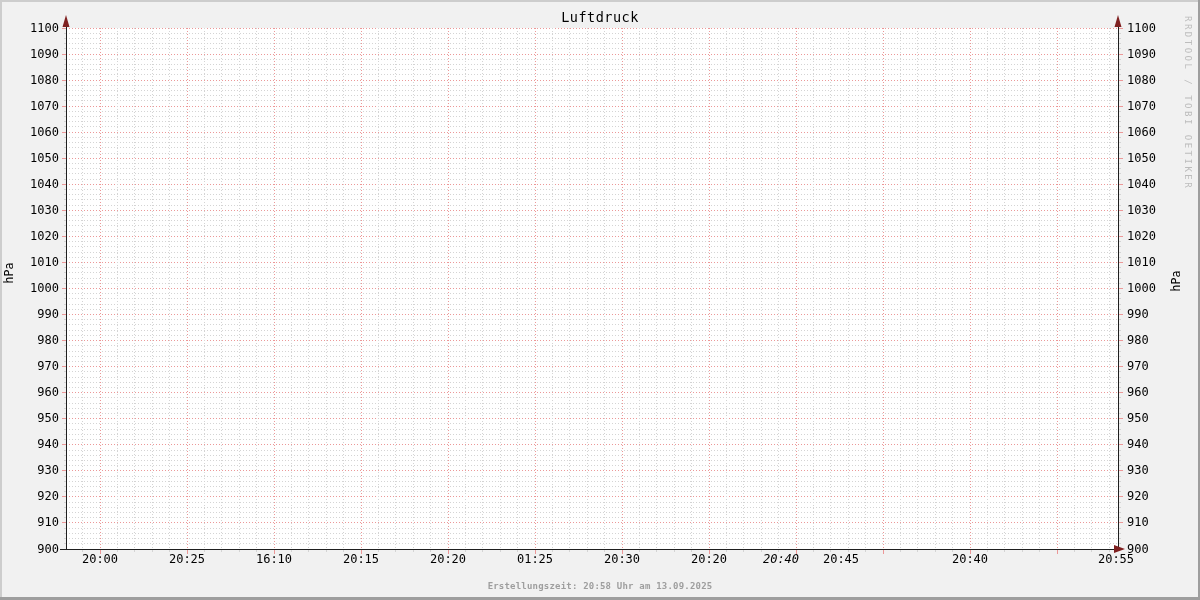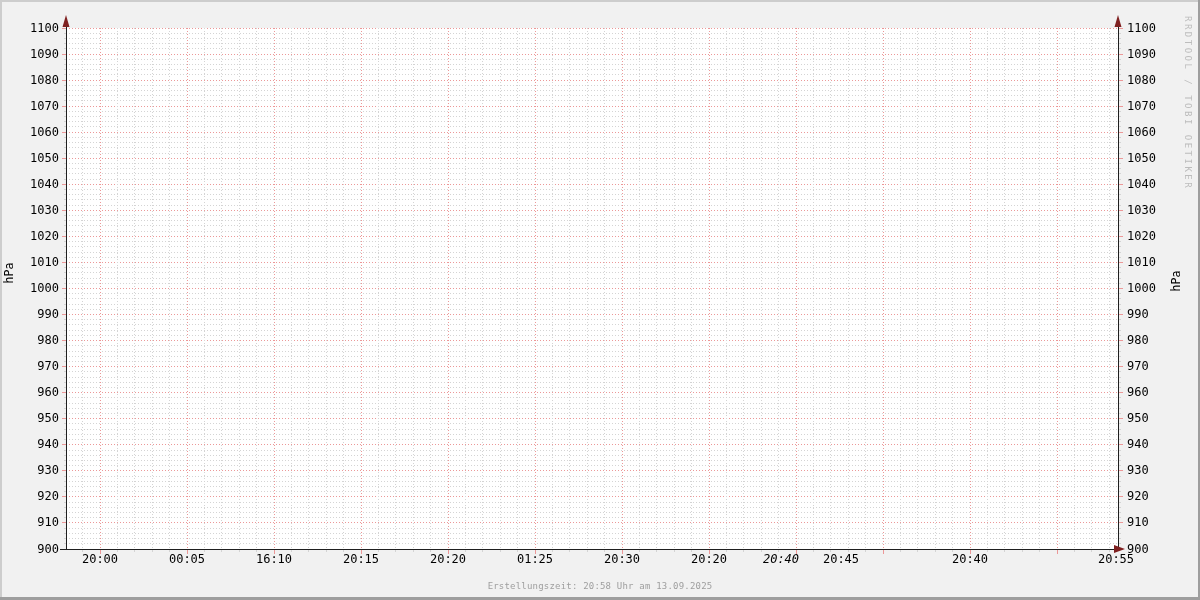--- a/index.html
+++ b/index.html
@@ -41,21 +41,21 @@
     border:1px solid #000;background:#0000c8;
   }
   .leg{position:absolute;white-space:pre;}
   .leg.series{left:32px;}
   .leg.current{left:220px;}
   .leg.minimum{left:492px;}
   .leg.maximum{left:761px;}
   .leg.average{left:1030px;}
   .footer{
     position:absolute;left:0;top:581px;width:100%;text-align:center;
-    font-size:9px;color:#9e9e9e;letter-spacing:.2px;
+    font-size:9px;color:#9e9e9e;letter-spacing:.2px;font-weight:bold;
   }
 </style>
 </head>
 <body>
 
 <div class="graph">
 
   <div class="canvas"></div>
 
   <svg class="gridsvg" width="1200" height="600" viewBox="0 0 1200 600">
@@ -483,20 +483,21 @@
       <line x1="1109.1999999999998" y1="28" x2="1109.1999999999998" y2="549" stroke="#d4d4d4" stroke-width="1" shape-rendering="crispEdges" stroke-dasharray="1 2"></line>
       <line x1="1109.1999999999998" y1="549" x2="1109.1999999999998" y2="551.5" stroke="#d4d4d4" stroke-width="1" shape-rendering="crispEdges"></line>
       <line x1="60" y1="549" x2="1116" y2="549" stroke="#1f1f1f" stroke-width="1" shape-rendering="crispEdges"></line>
       <line x1="66" y1="21" x2="66" y2="549" stroke="#1f1f1f" stroke-width="1" shape-rendering="crispEdges"></line>
       <line x1="1118" y1="21" x2="1118" y2="549" stroke="#1f1f1f" stroke-width="1" shape-rendering="crispEdges"></line>
       <polygon points="62.5,27 69.5,27 66,15" fill="#7f2020"></polygon>
       <polygon points="1114.5,27 1121.5,27 1118,15" fill="#7f2020"></polygon>
       <polygon points="1114,545 1114,553 1125,549" fill="#7f2020"></polygon>
     </svg>
 
+  <div class="title">Luftdruck</div>
 
   <div class="yunit leftside">hPa</div>
   <div class="yunit rightside">hPa</div>
 
   <div id="ytl">
       <div class="ytick leftside" style="top: 21px;">1100</div>
       <div class="ytick leftside" style="top: 47px;">1090</div>
       <div class="ytick leftside" style="top: 73px;">1080</div>
       <div class="ytick leftside" style="top: 99px;">1070</div>
       <div class="ytick leftside" style="top: 125px;">1060</div>
@@ -535,21 +536,21 @@
       <div class="ytick rightside" style="top: 385px;">960</div>
       <div class="ytick rightside" style="top: 411px;">950</div>
       <div class="ytick rightside" style="top: 437px;">940</div>
       <div class="ytick rightside" style="top: 463px;">930</div>
       <div class="ytick rightside" style="top: 489px;">920</div>
       <div class="ytick rightside" style="top: 515px;">910</div>
       <div class="ytick rightside" style="top: 542px;">900</div>
     </div>
   <div id="xtl">
       <div class="xtick" style="left: 72px;">20:00</div>
-      <div class="xtick" style="left: 159px;">00:05</div>
+      <div class="xtick" style="left: 159px;">20:25</div>
       <div class="xtick" style="left: 246px;">16:10</div>
       <div class="xtick" style="left: 333px;">20:15</div>
       <div class="xtick" style="left: 420px;">20:20</div>
       <div class="xtick" style="left: 507px;">01:25</div>
       <div class="xtick" style="left: 594px;">20:30</div>
       <div class="xtick" style="left: 681px;">20:20</div>
       <div class="xtick" style="left: 753px; font-style: italic;">20:40</div>
       <div class="xtick" style="left: 813px;">20:45</div>
       <div class="xtick" style="left: 942px;">20:40</div>
       <div class="xtick" style="left: 1088px;">20:55</div>

